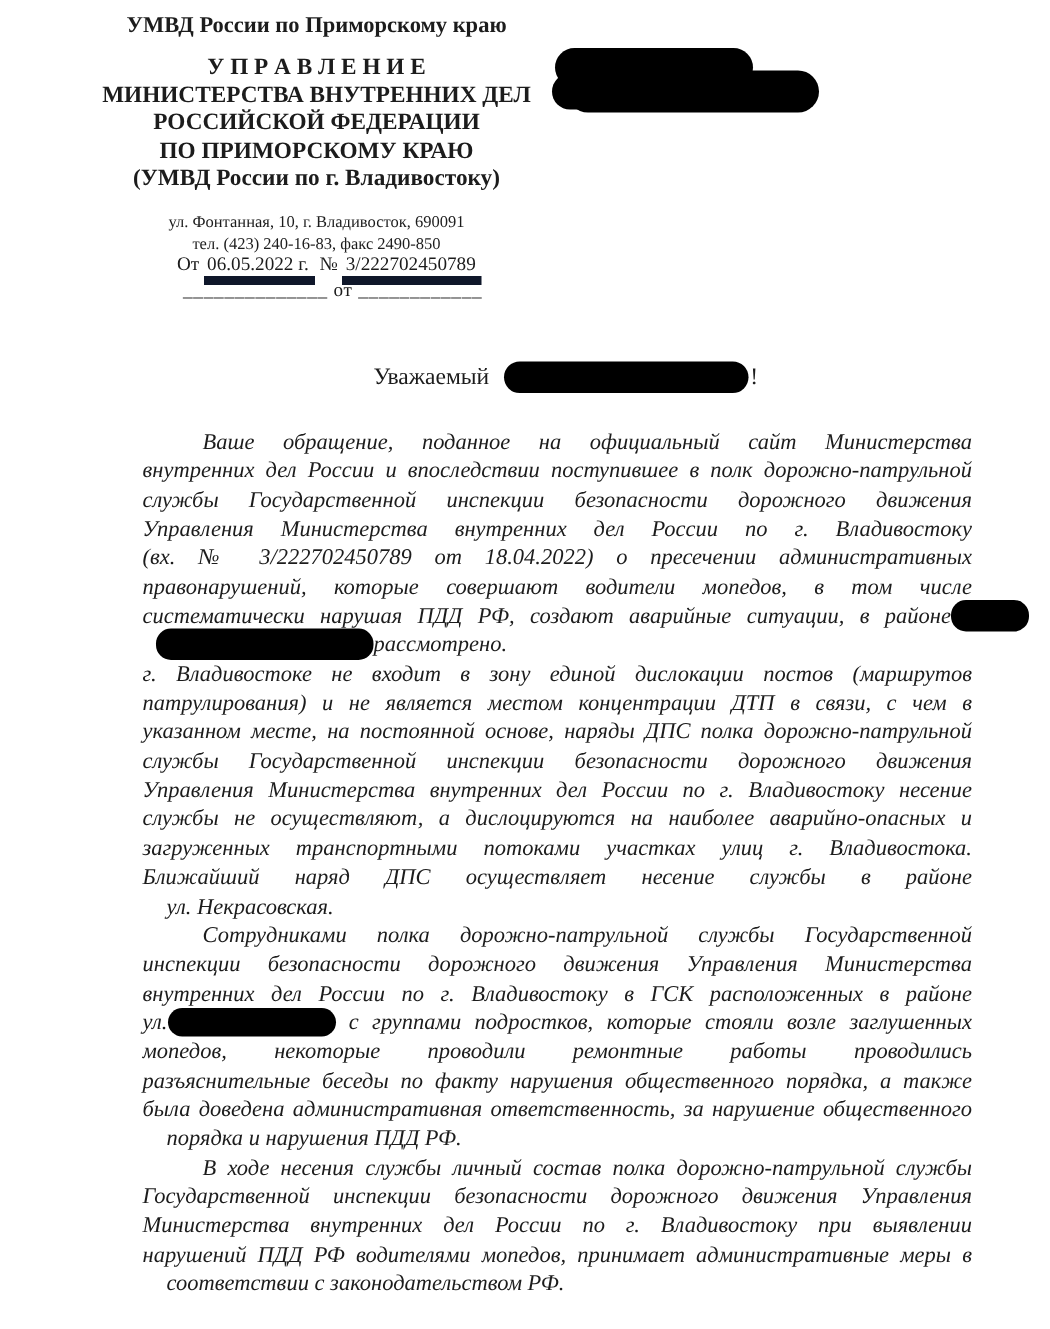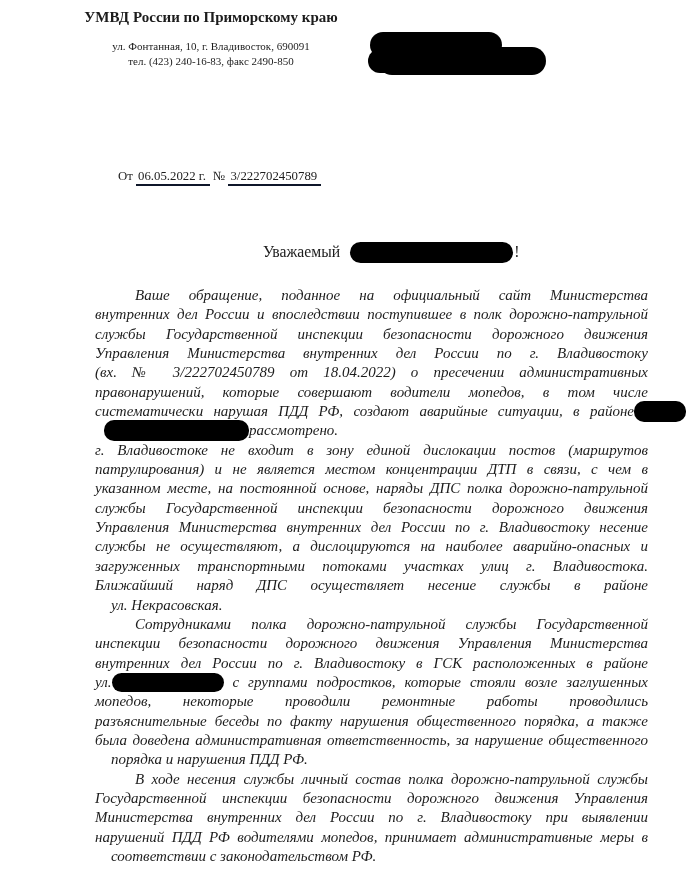--- a/index.html
+++ b/index.html
@@ -10,66 +10,74 @@
     font-family: "Liberation Serif", "DejaVu Serif", serif;
     color: var(--ink, #1c1c1c);
     overflow: hidden;
   }
   
   .lh-left { position: absolute; left: 58px; top: 8px; width: 306px; text-align: center; }
   .org-top  { font-weight: bold; font-size: 15px; line-height: 19px; margin-bottom: 9px; }
   .org-line { font-weight: bold; font-size: 15.5px; line-height: 18.6px; }
   .addr     { margin-top: 12px; font-size: 11px; line-height: 15px; }
   .ref      { position: absolute; left: 118px; top: 168px; font-size: 12.8px; line-height: 17px; text-align: left; white-space: nowrap; }
-  .ref .u   { border-bottom: 2px solid #0f172a; padding: 0 4px 1px 2px; }
+  .ref .u   { border-bottom: 6px solid #0f172a; padding: 0 4px 1px 2px; }
   .ref-l2   { margin-left: 4px; letter-spacing: 0.5px; }
   
   .redact {
     display: inline-block; background: var(--redaction, #000);
     border-radius: 10px; vertical-align: middle;
     margin-top: -4px; margin-bottom: -2px;
   }
   .blob-top { position: absolute; left: 368px; top: 32px; width: 180px; height: 44px; }
   .blob-top .s1 { position: absolute; left: 2px; top: 0; width: 132px; height: 26px; background: #000; border-radius: 13px; }
   .blob-top .s2 { position: absolute; left: 10px; top: 15px; width: 168px; height: 28px; background: #000; border-radius: 14px; }
   .blob-top .s3 { position: absolute; left: 0; top: 17px; width: 44px; height: 24px; background: #000; border-radius: 12px; }
   
-  .salutation { position: absolute; left: 249px; top: 241px; font-size: 15.7px; line-height: 22px; white-space: nowrap; margin-left: 14px; }
+  .salutation { position: absolute; left: 249px; top: 241px; font-size: 15.7px; line-height: 22px; white-space: nowrap; }
   .salutation .redact { width: 163px; height: 21px; border-radius: 11px; margin-left: 10px; margin-right: 1px; }
   
   .body-text { position: absolute; left: 95px; top: 286px; width: 553px; font-size: 15px; }
   .para { margin: 0; font-style: italic; }
   .line {
     height: 19.35px; line-height: 19.35px;
     text-align: justify; text-align-last: justify;
     white-space: nowrap;
   }
   .line.indent { text-indent: 40px; }
   .line.last { text-align-last: left; margin-left: 16px; }
 </style>
 </head>
 <body>
 
 <div class="page">
 
   <div class="lh-left">
     <div class="org-top">УМВД России по Приморскому краю</div>
+    <div>
+      <div class="org-line">У П Р А В Л Е Н И Е</div>
+      <div class="org-line">МИНИСТЕРСТВА ВНУТРЕННИХ ДЕЛ</div>
+      <div class="org-line">РОССИЙСКОЙ ФЕДЕРАЦИИ</div>
+      <div class="org-line">ПО ПРИМОРСКОМУ КРАЮ</div>
+      <div class="org-line">(УМВД России по г. Владивостоку)</div>
+    </div>
     <div class="addr">
       <div>ул. Фонтанная, 10, г. Владивосток, 690091</div>
       <div>тел. (423) 240-16-83, факс 2490-850</div>
     </div>
   </div>
 
   <div class="ref">
     <div>
       <span>От</span>
       <span class="u">06.05.2022 г.</span>
       <span>№</span>
       <span class="u">3/222702450789</span>
     </div>
+    <div class="ref-l2">______________ от ____________</div>
   </div>
 
   <div class="blob-top">
     <div class="s1"></div>
     <div class="s3"></div>
     <div class="s2"></div>
   </div>
 
   <div class="salutation">
     <span>Уважаемый</span><span class="redact"></span><span>!</span>

